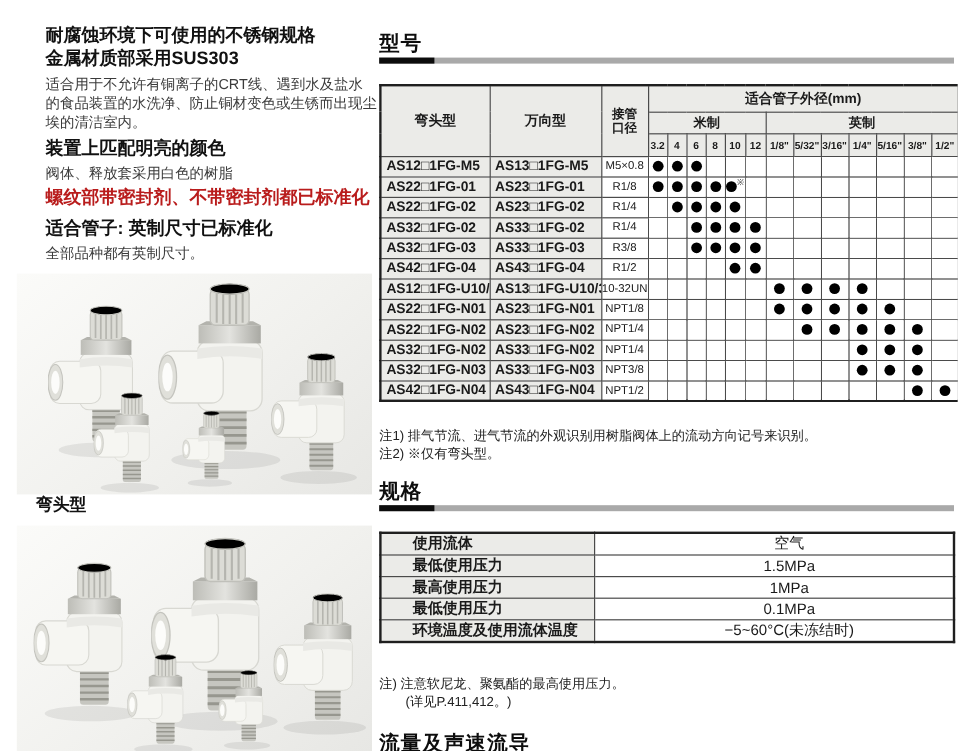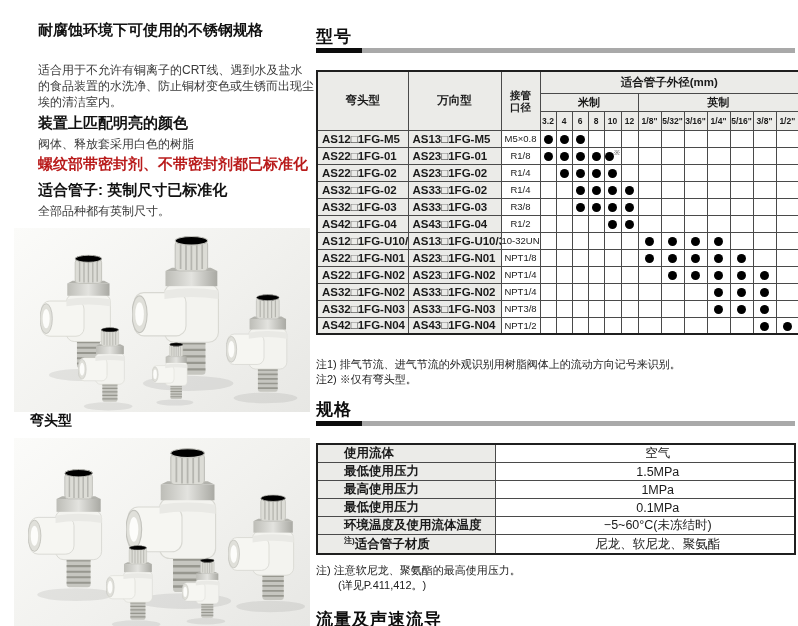--- a/index.html
+++ b/index.html
@@ -75,20 +75,21 @@
   .spec-value { background:#ffffff; text-align:center; }
 
   .spec-note { left:316px; top:563px; font-size:11px; line-height:15px; color:#222; }
   .spec-note .indent { padding-left:22px; }
 </style>
 </head>
 <body>
 
 <div class="abs lp-h1">
   <div>耐腐蚀环境下可使用的不锈钢规格</div>
+  <div>金属材质部采用SUS303</div>
 </div>
 <div class="abs lp-p1">适合用于不允许有铜离子的CRT线、遇到水及盐水的食品装置的水洗净、防止铜材变色或生锈而出现尘埃的清洁室内。</div>
 <div class="abs lp-h2a">装置上匹配明亮的颜色</div>
 <div class="abs lp-p2">阀体、释放套采用白色的树脂</div>
 <div class="abs lp-h2b">螺纹部带密封剂、不带密封剂都已标准化</div>
 <div class="abs lp-h2c">适合管子: 英制尺寸已标准化</div>
 <div class="abs lp-p3">全部品种都有英制尺寸。</div>
 
 <div class="abs photo photo1">
   <svg width="296" height="184" viewBox="0 0 296 184">
@@ -437,24 +438,20 @@
         <td class="spec-value">1MPa</td>
       </tr>
       <tr>
         <td class="spec-label">最低使用压力</td>
         <td class="spec-value">0.1MPa</td>
       </tr>
       <tr>
         <td class="spec-label">环境温度及使用流体温度</td>
         <td class="spec-value">−5~60°C(未冻结时)</td>
       </tr>
-      <tr>
-        <td class="spec-label"><sup>注)</sup>适合管子材质</td>
-        <td class="spec-value">尼龙、软尼龙、聚氨酯</td>
-      </tr>
     </tbody>
 </table>
 
 <div class="abs spec-note">
   <div>注) 注意软尼龙、聚氨酯的最高使用压力。</div>
   <div class="indent">(详见P.411,412。)</div>
 </div>
 
 <div class="abs sec-title flow-title">流量及声速流导</div>
 

